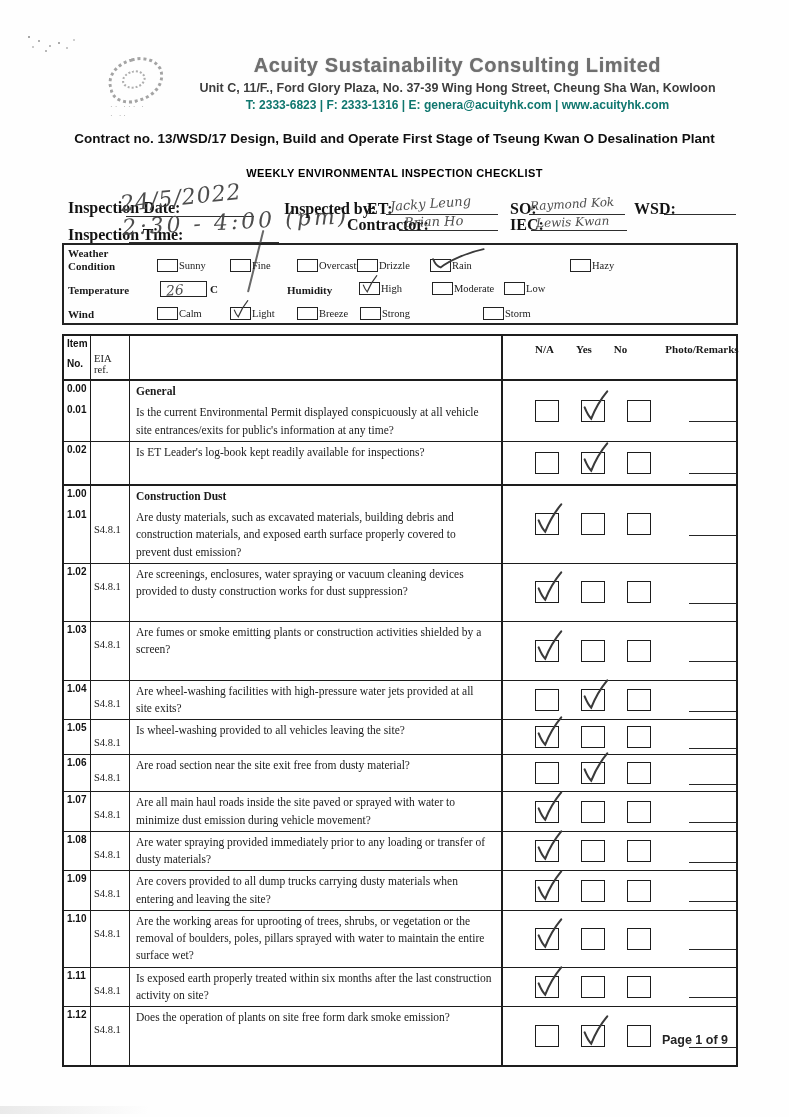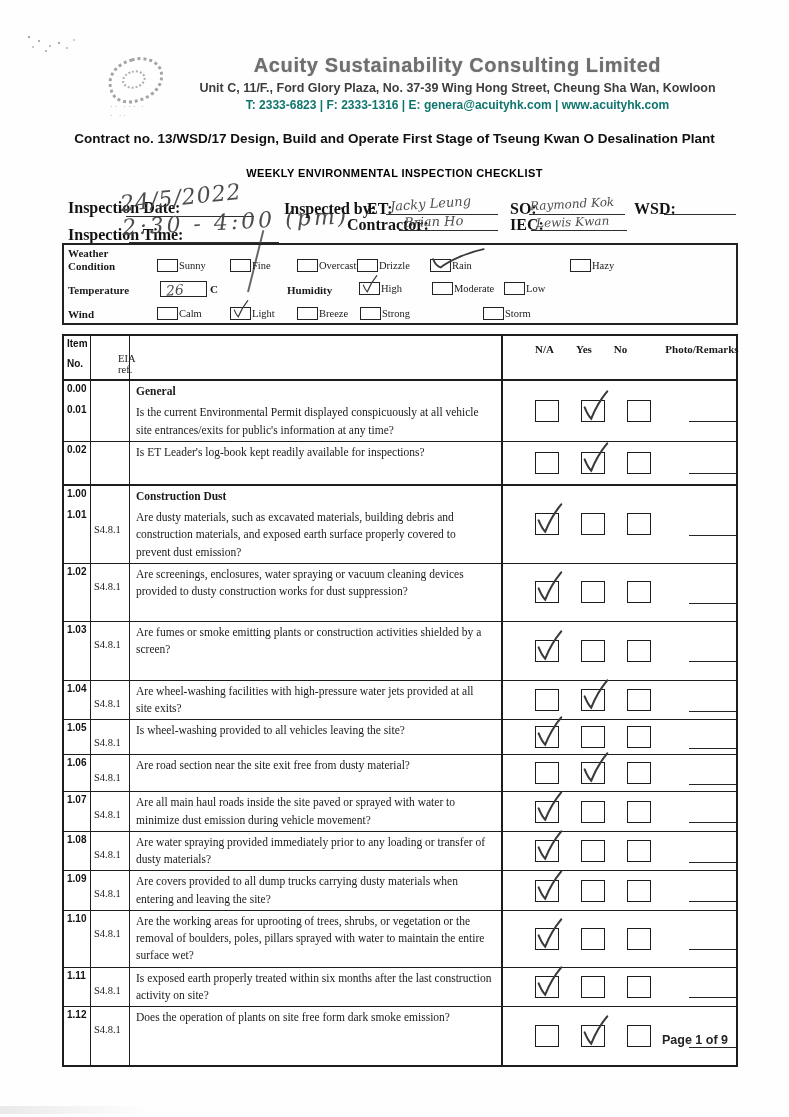--- a/index.html
+++ b/index.html
@@ -229,21 +229,21 @@
       </div>
       <div class="w-opt" style="left: 296px; top: 61px;">
         <span class="w-box"></span>
         <span class="w-lab">Strong</span>
       </div>
     </div>
 
   <div class="check-table">
     <div class="thead">
       <div class="row-left">
-        <div class="line" style="height:100%;gap:24px;">
+        <div class="line" style="height:100%;">
           <span class="c-item hdr-item">
             <span>Item</span>
               <span>No.</span>
           </span>
           <span class="c-eia">EIA ref.</span>
           <span class="c-desc"></span>
         </div>
       </div>
       <div class="row-answers">
         <span class="hlabel">N/A</span>

